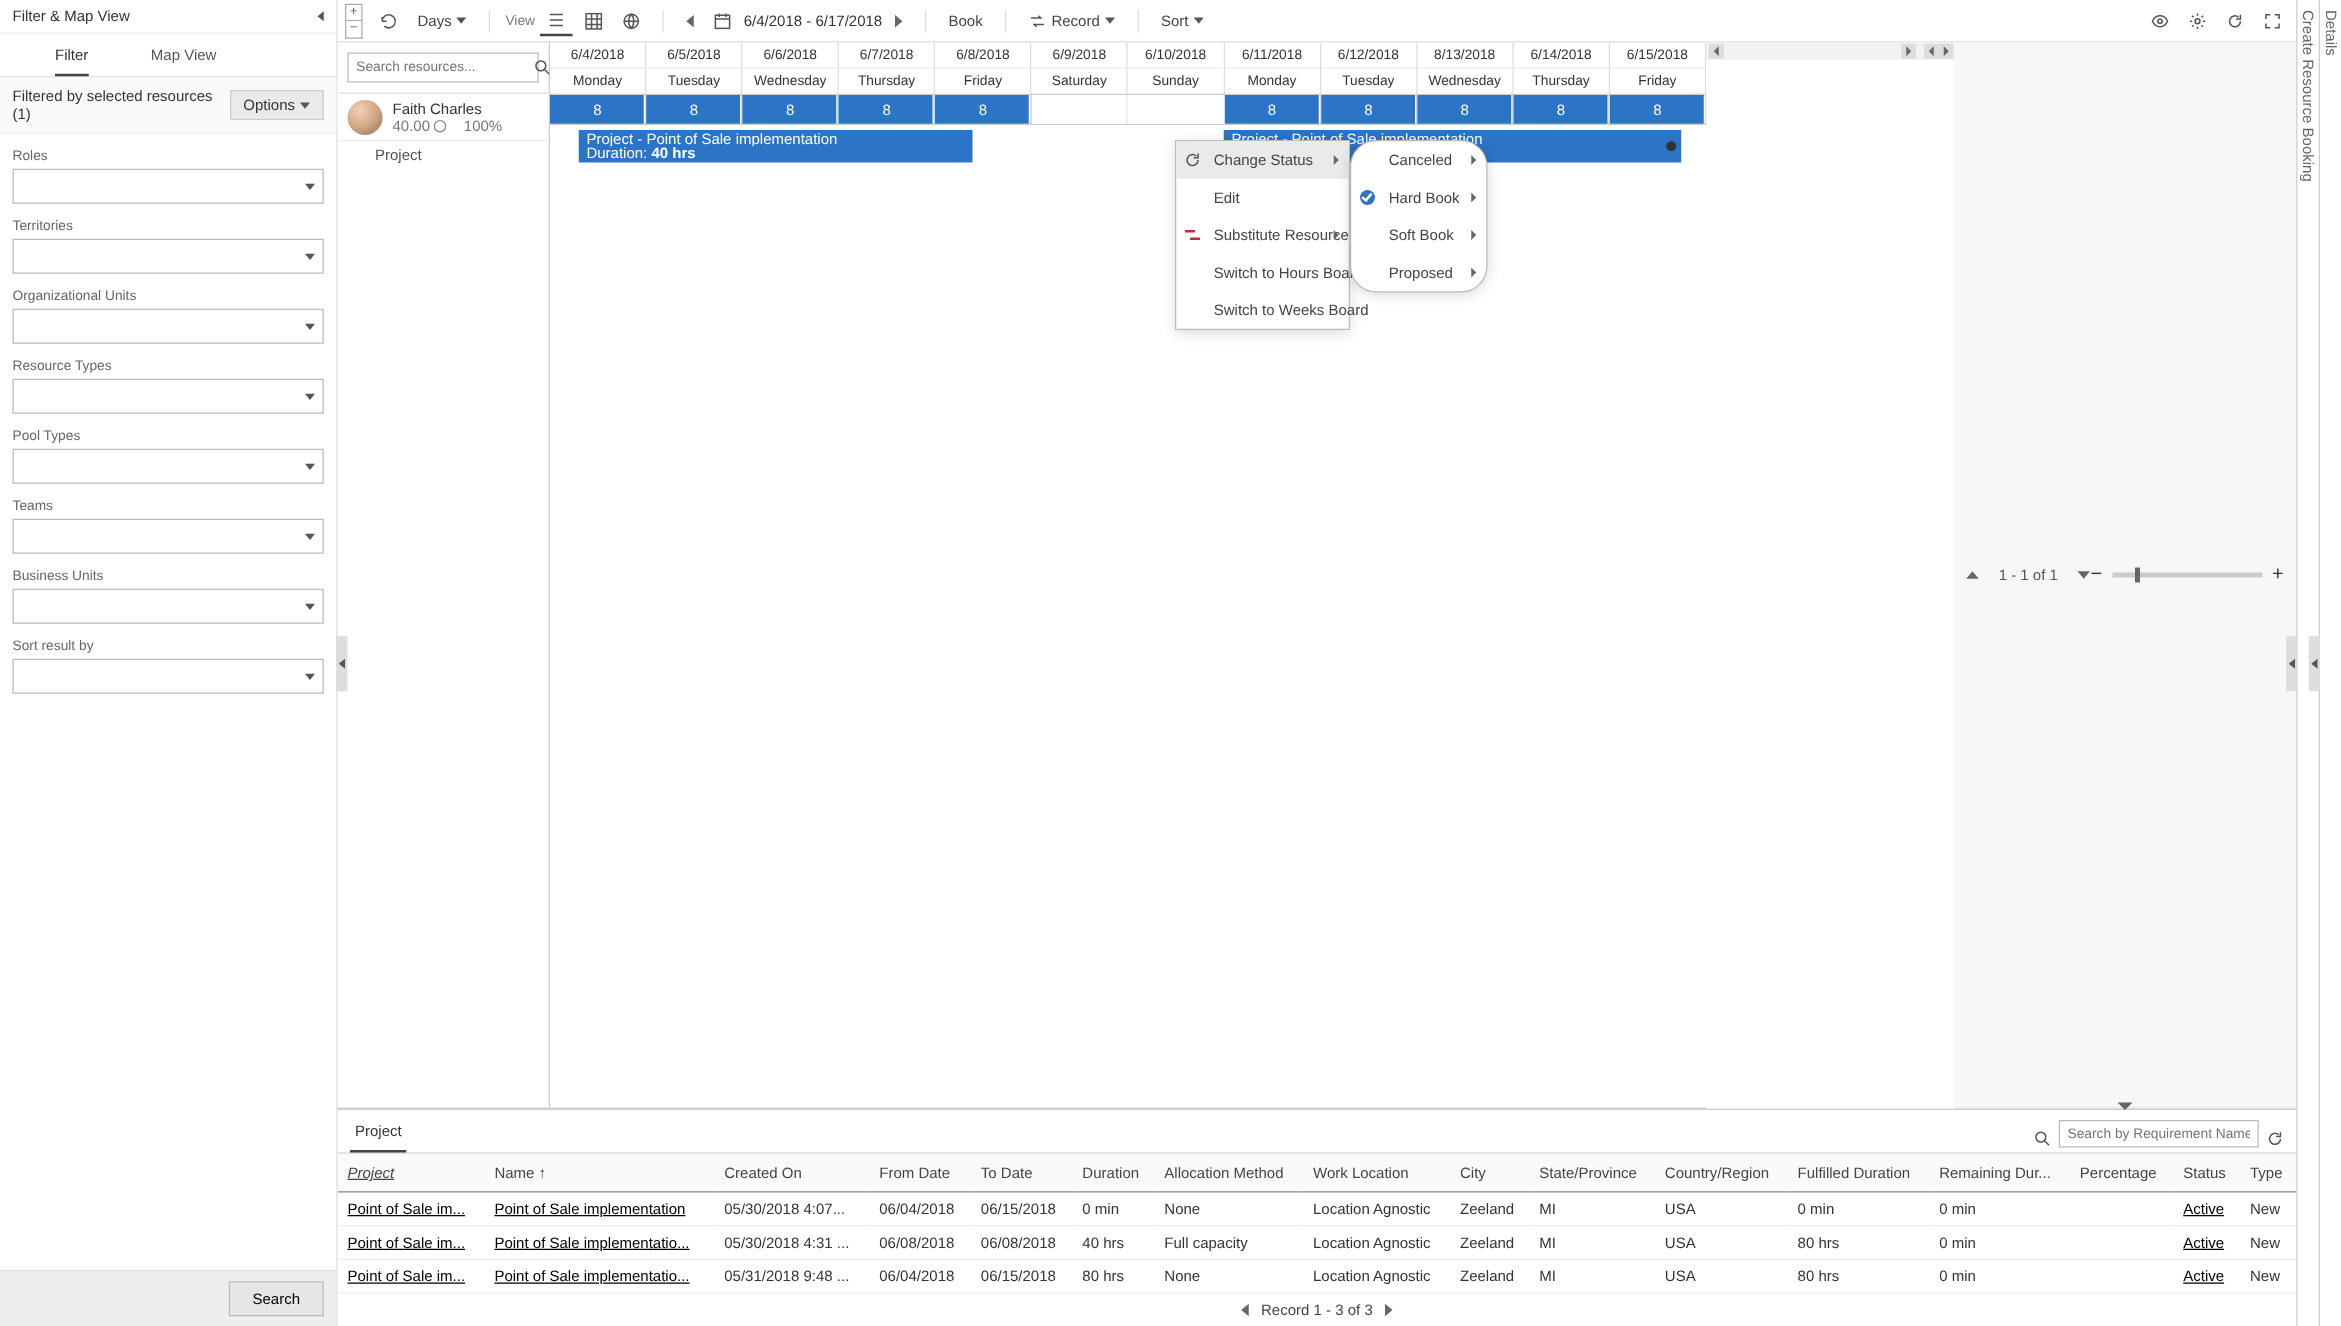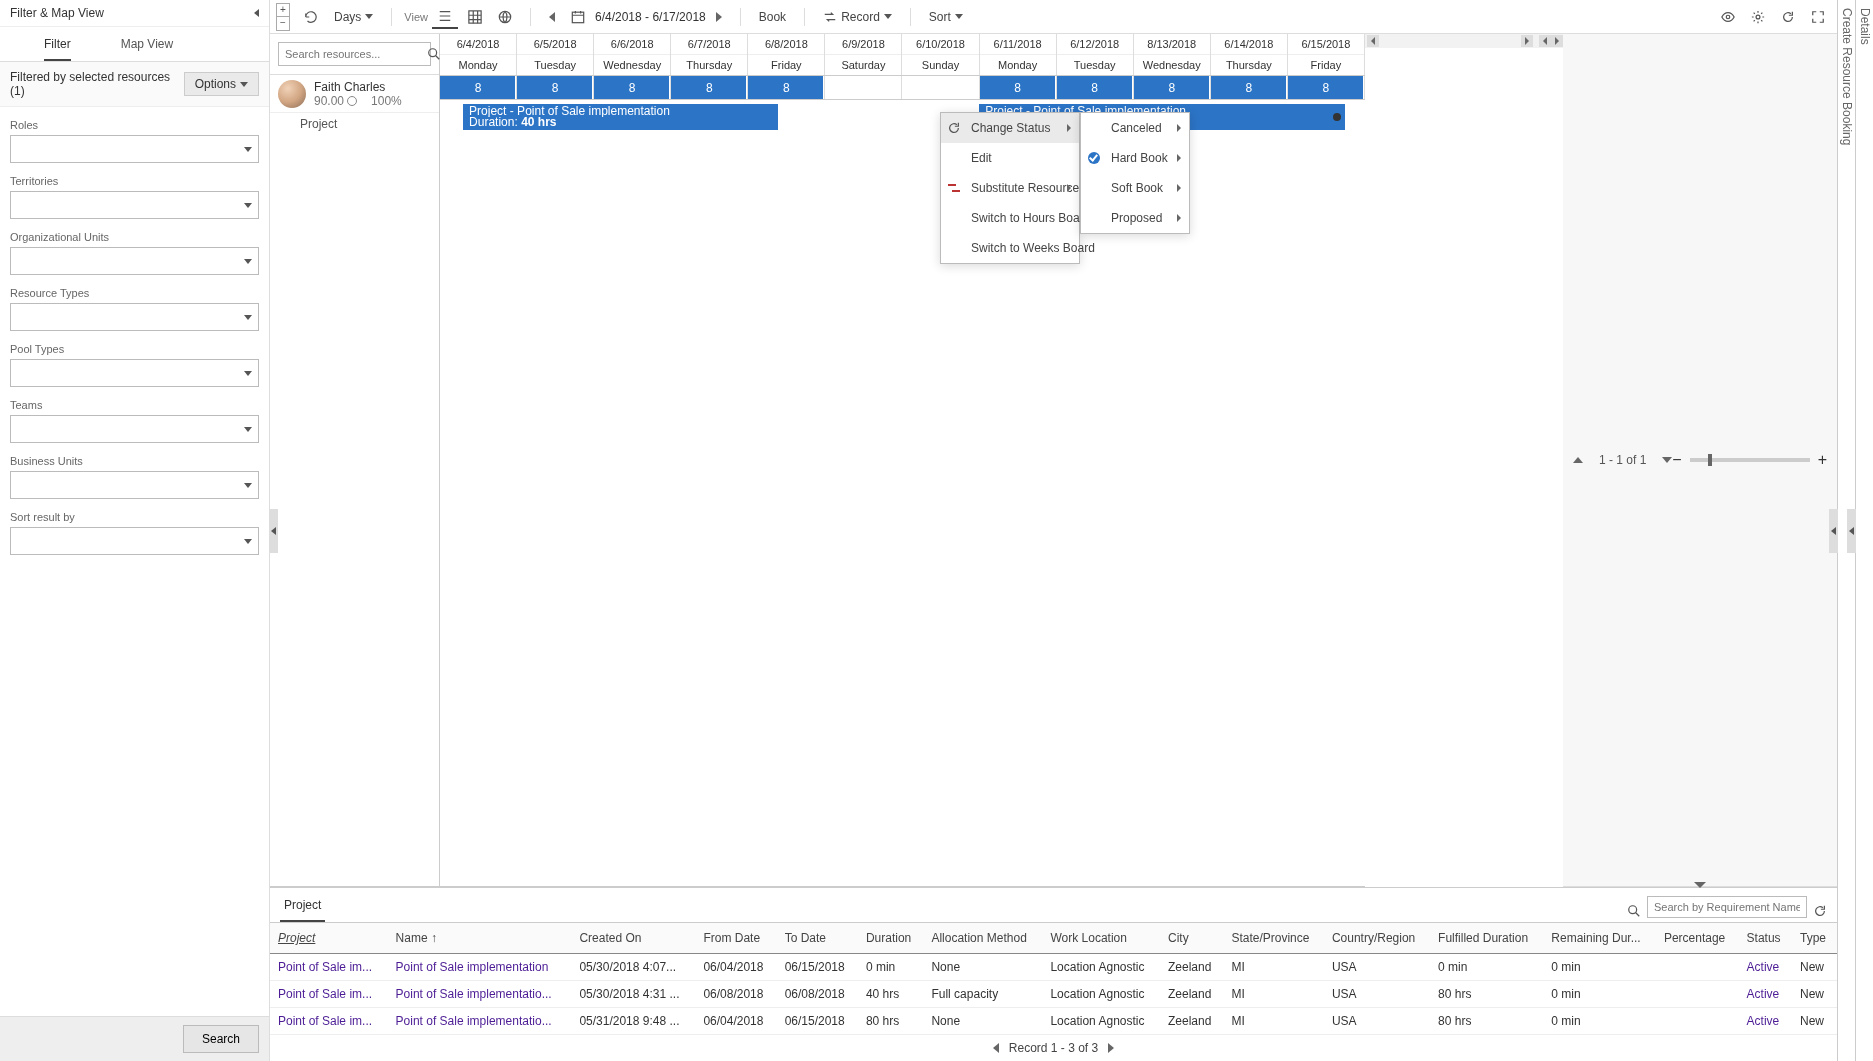--- a/index.html
+++ b/index.html
@@ -125,21 +125,21 @@
 .bottom-tabs { display:flex; align-items:center; padding:4px 10px 0 10px; border-bottom:1px solid #ccc; gap:12px;}
 .bottom-tab { padding:6px 4px 8px 4px; cursor:pointer; }
 .bottom-tab.active { border-bottom:2px solid #444; }
 .bottom-right-tools { margin-left:auto; display:flex; align-items:flex-end; gap:6px;}
 .req-search { border:1px solid #bbb; padding:4px 6px; width:160px; font-size:11px; }
 
 table.req { width:100%; border-collapse:collapse; font-size:11.5px; }
 table.req th { text-align:left; font-weight:400; padding:8px 8px; border-bottom:1px solid #888; color:#444; background:#fafafa; white-space:nowrap;}
 table.req th.sorted { font-style:italic; text-decoration:underline; }
 table.req td { padding:6px 8px; border-bottom:1px solid #eee; white-space:nowrap;}
-a.link { color:#4c1d95; }
+a.link { color:#000000; text-decoration:underline; }
 .record-pager { display:flex; align-items:center; justify-content:center; gap:10px; padding:6px 0; color:#444;}
 .chev { cursor:pointer; }
 
 
 .right-rails { display:flex; }
 .rail { width: var(--right-rail-w); border-left:1px solid #ccc; writing-mode: vertical-rl; text-orientation: mixed; display:flex; align-items:center; justify-content:flex-start; padding:8px 0; color:#666; cursor:pointer; position:relative;}
 .rail-handle { position:absolute; top:50%; left:-9px; transform:translateY(-50%); width:9px; height:44px; background:#ddd; display:flex;align-items:center;justify-content:center;}
 
 
 .chev-r { width:0;height:0;border-top:5px solid transparent;border-bottom:5px solid transparent;border-left:6px solid #666; display:inline-block;}
@@ -335,21 +335,21 @@
                   <path d="M10 10l4 4"></path>
                 </svg>
             </div>
           </div>
           <div class="resource-cell">
             <div class="avatar"></div>
             <div class="resource-meta">
               <span class="name">Faith Charles</span>
               <span class="sub">
                 <span style="display:flex;align-items:center;gap:3px;">
-                  <span>90.00</span>
+                  <span>40.00</span>
                   <span class="clock"></span>
                 </span>
                 <span>100%</span>
               </span>
             </div>
           </div>
           <div class="project-label">Project</div>
         </div>
 
         <div class="grid-col" id="grid-col">
@@ -449,21 +449,21 @@
                 <span>Substitute Resource</span>
                 <span class="cm-arrow"></span>
               </div>
               <div class="cm-item">
                 <span>Switch to Hours Board</span>
               </div>
               <div class="cm-item">
                 <span>Switch to Weeks Board</span>
               </div>
             </div>
-          <div class="context-menu" id="cm2" style="left:640px; top:78px; width:110px;">
+          <div class="context-menu" id="cm2" style="left:640px; top:78px; width:110px;border-radius:21px;">
               <div class="cm-item">
                 <span>Canceled</span>
                 <span class="cm-arrow"></span>
               </div>
               <div class="cm-item">
                 <span class="cm-icon-slot">
                   <span class="cm-check"></span>
                 </span>
                 <span>Hard Book</span>
                 <span class="cm-arrow"></span>

